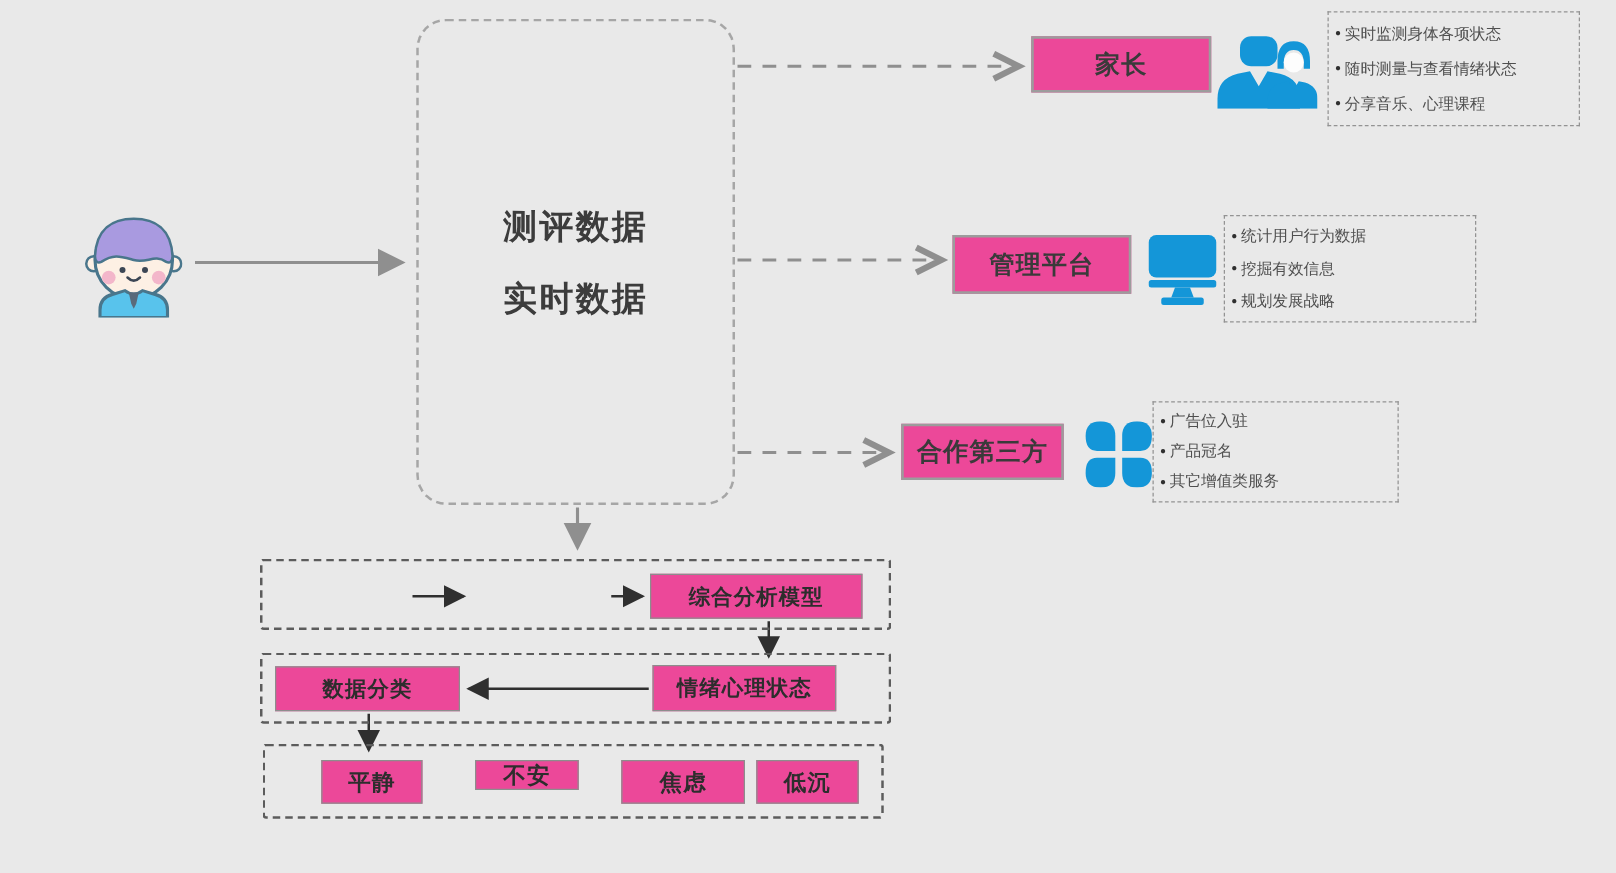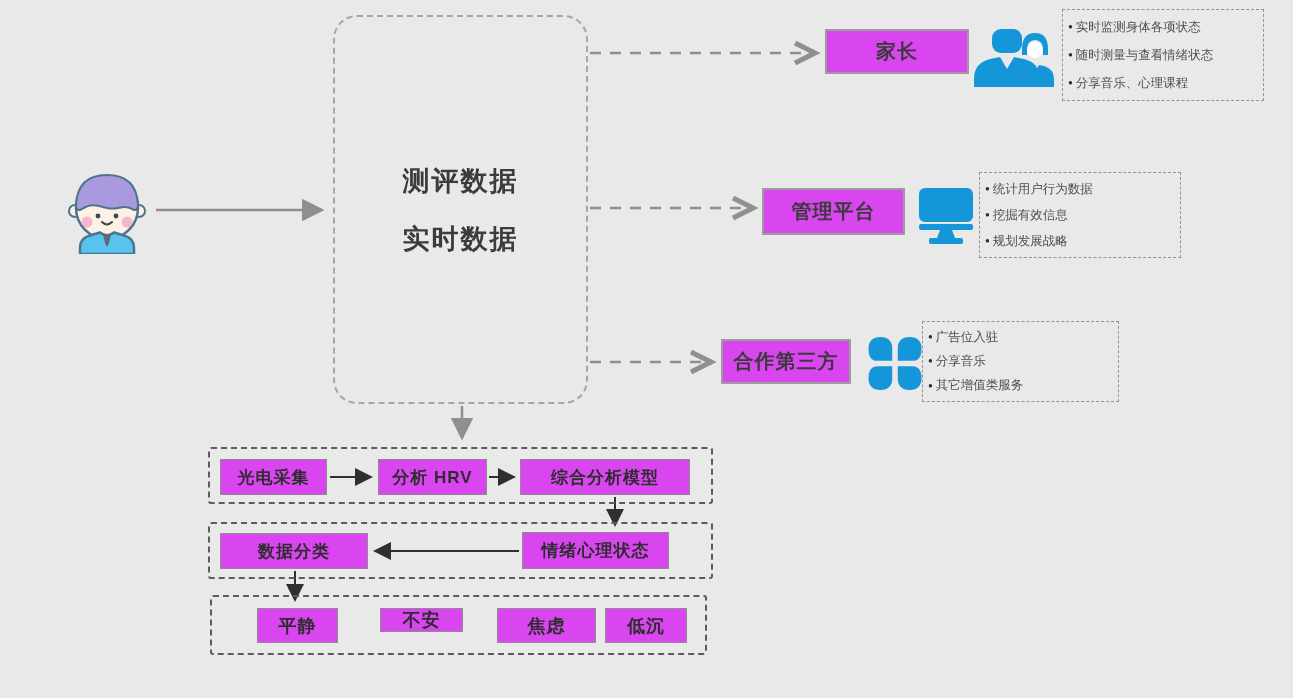--- a/index.html
+++ b/index.html
@@ -17,21 +17,21 @@
   .hub{
     left:333px;top:15px;width:255px;height:389px;
     border:2px dashed #a6a6a6;border-radius:24px;
     display:flex;flex-direction:column;align-items:center;justify-content:center;
     row-gap:22px;box-sizing:border-box;
   }
   .hub .hline{font-size:27px;font-weight:bold;color:#3c3c3c;letter-spacing:2px;}
 
   
   .node{
-    background:#d946ef;border:2px solid #9c9c9c;box-sizing:border-box;
+    background:#ec4899;border:2px solid #9c9c9c;box-sizing:border-box;
     display:flex;align-items:center;justify-content:center;
     font-weight:bold;color:#3a3a3a;
   }
   .node.big{font-size:20px;letter-spacing:1px;}
   .node.flow{border:1.5px solid #8d8d8d;font-size:17px;color:#2d2d2d;letter-spacing:1px;}
   .node.mood{border:1.5px solid #8d8d8d;font-size:18px;color:#2d2d2d;letter-spacing:1px;}
 
   
   .blist{
     border:1.5px dashed #939393;box-sizing:border-box;
@@ -162,35 +162,29 @@
         </g>
     </g>
   </svg>
   <div class="abs blist" style="left:922px;top:321px;width:197px;height:81px">
     <div class="brow">
       <span class="bdot">●</span>
       <span>广告位入驻</span>
     </div>
     <div class="brow">
       <span class="bdot">●</span>
-      <span>分享音乐</span>
+      <span>产品冠名</span>
     </div>
     <div class="brow">
       <span class="bdot">●</span>
       <span>其它增值类服务</span>
     </div>
   </div>
 
   <div class="abs pipe" style="left:208px;top:447px;width:505px;height:57px"></div>
-  <div class="abs node flow" style="left:220px;top:459px;width:107px;height:36px">
-    <span>光电采集</span>
-  </div>
-  <div class="abs node flow" style="left:378px;top:459px;width:109px;height:36px">
-    <span>分析 HRV</span>
-  </div>
   <div class="abs node flow" style="left:520px;top:459px;width:170px;height:36px">
     <span>综合分析模型</span>
   </div>
 
   <div class="abs pipe" style="left:208px;top:522px;width:505px;height:57px"></div>
   <div class="abs node flow" style="left:220px;top:533px;width:148px;height:36px">
     <span>数据分类</span>
   </div>
   <div class="abs node flow" style="left:522px;top:532px;width:147px;height:37px">
     <span>情绪心理状态</span>

